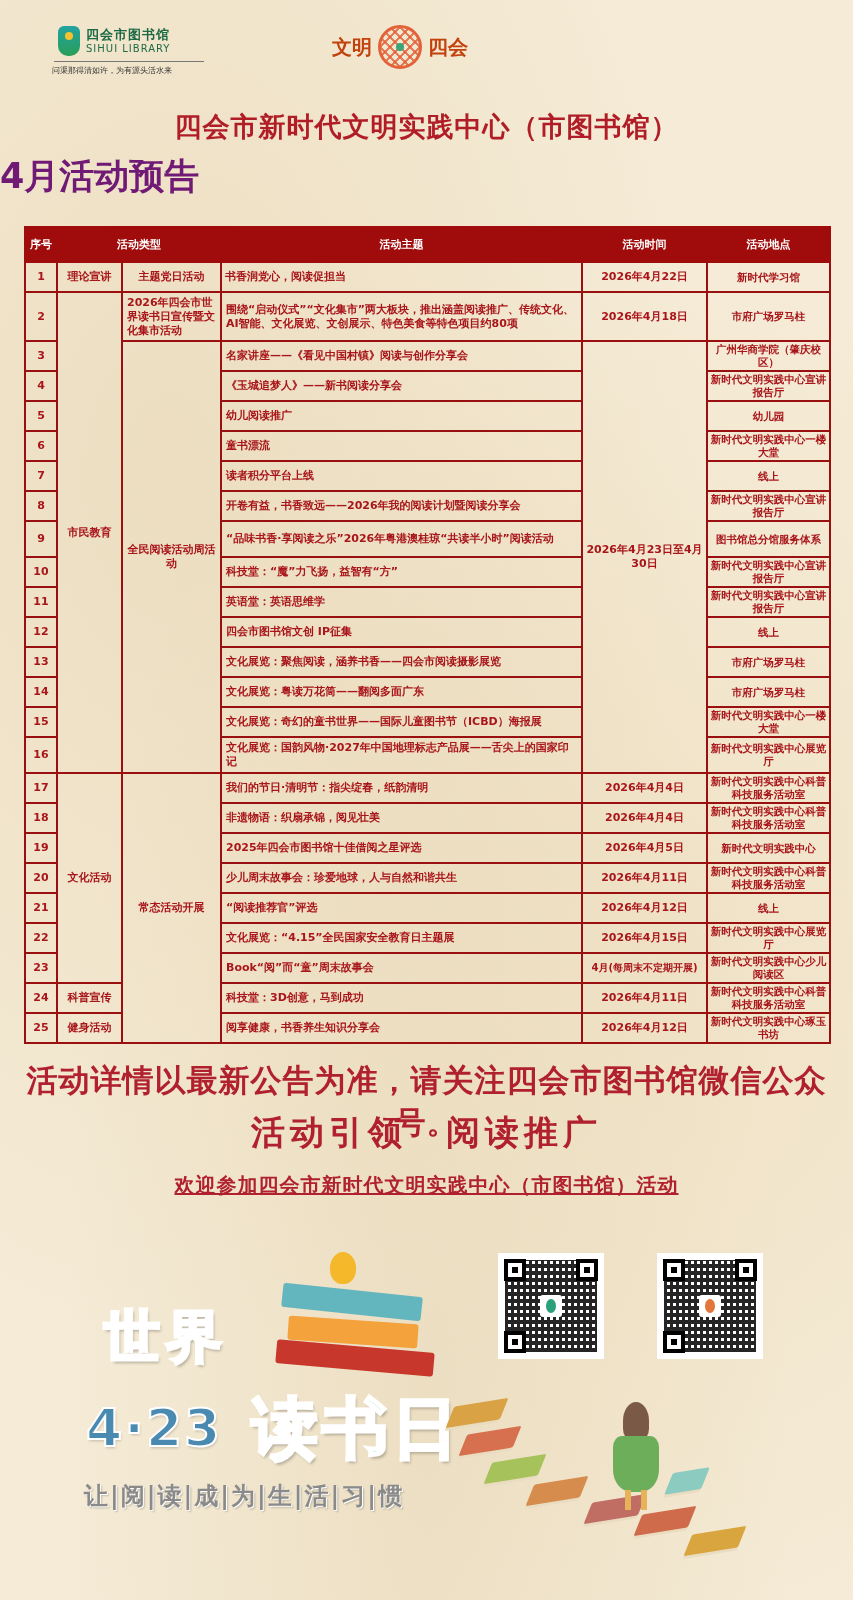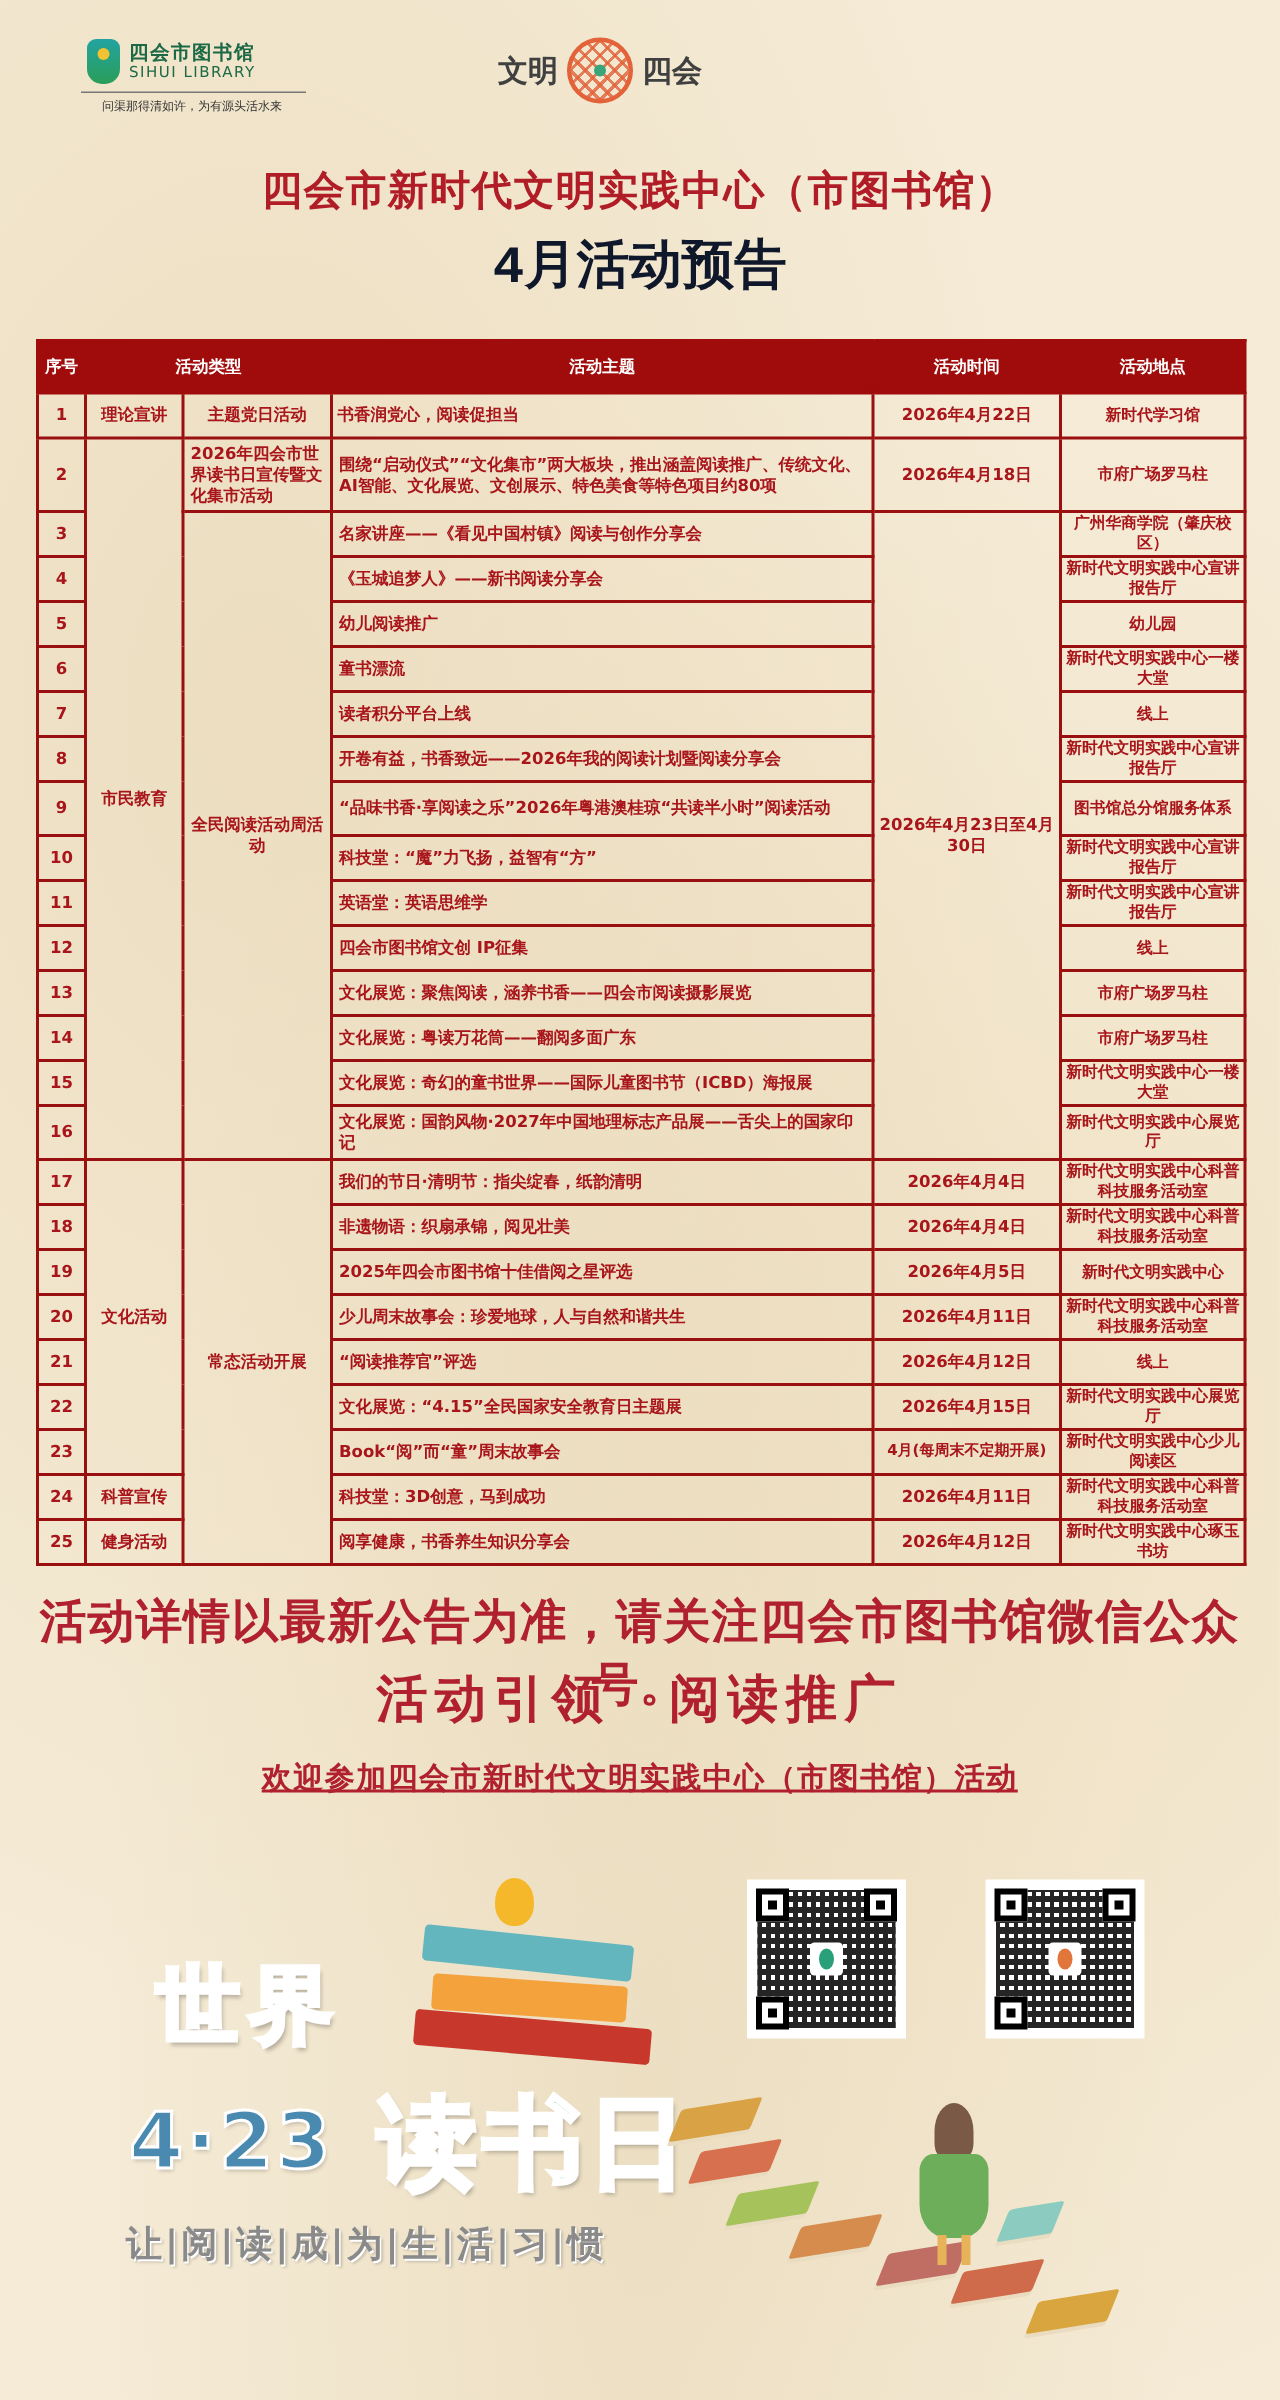--- a/index.html
+++ b/index.html
@@ -13,35 +13,35 @@
       #f5ebd6;
     color:#a8151a;
   }
   .header { position:absolute; top:0; left:0; width:710px; height:90px; }
   .logo-lib { position:absolute; left:52px; top:22px; width:160px; }
   .logo-lib .mark { position:absolute; left:6px; top:4px; width:22px; height:30px; border-radius:6px 6px 10px 10px; background:linear-gradient(#22a3a0,#2a9e58); }
   .logo-lib .mark::after { content:""; position:absolute; left:7px; top:6px; width:8px; height:8px; border-radius:50%; background:#f3c233; }
   .logo-lib .name { position:absolute; left:34px; top:4px; font-size:13px; font-weight:bold; color:#1c6a45; letter-spacing:1px; white-space:nowrap; }
   .logo-lib .en { position:absolute; left:34px; top:21px; font-size:10px; color:#1c6a45; letter-spacing:1px; white-space:nowrap; }
   .logo-lib .rule { position:absolute; left:2px; top:39px; width:150px; height:1px; background:#777; }
-  .logo-lib .motto { position:absolute; left:16px; top:43px; font-size:8px; color:#333; white-space:nowrap; }
+  .logo-lib .motto { position:absolute; left:0px; top:43px; font-size:8px; color:#333; white-space:nowrap; }
   .logo-wm { position:absolute; left:332px; top:22px; height:50px; display:flex; align-items:center; gap:6px; }
-  .logo-wm .txt { font-size:20px; font-weight:bold; color:#404040; }
+  .logo-wm .txt { font-size:20px; font-weight:bold; color:#c2410c; }
   .logo-wm .emblem { width:44px; height:44px; border-radius:50%; border:3px solid #e2623a; box-sizing:border-box; position:relative; background:
       repeating-linear-gradient(45deg, transparent 0 5px, rgba(226,98,58,.8) 5px 7px),
       repeating-linear-gradient(-45deg, transparent 0 5px, rgba(226,98,58,.8) 5px 7px); }
   .logo-wm .emblem::after { content:""; position:absolute; left:15px; top:15px; width:8px; height:8px; border-radius:50%; background:#3aa57a; }
   .logo-yr { position:absolute; left:598px; top:25px; width:200px; height:50px; }
   .logo-yr .c { position:absolute; left:0; top:2px; width:40px; height:40px; border-radius:50%; border:9px solid #3f9b35; border-right-color:transparent; box-sizing:border-box; }
   .logo-yr .b { position:absolute; left:26px; top:16px; width:20px; height:10px; border-bottom:3px solid #2a7fc0; border-radius:0 0 10px 10px; }
   .logo-yr .cn { position:absolute; left:58px; top:0px; font-family:"DejaVu Serif", serif; font-size:26px; font-weight:bold; color:#1d5d2c; letter-spacing:2px; white-space:nowrap; }
   .logo-yr .en { position:absolute; left:58px; top:34px; font-size:11px; color:#2d8a3a; white-space:nowrap; }
 
   .title1 { position:absolute; top:97px; left:0; width:853px; text-align:center; font-size:27px; font-weight:bold; color:#b11d27; letter-spacing:1px;margin-top:12px; }
-  .title2 { position:absolute; top:153px; left:0; width:853px; text-align:center; font-size:35px; font-weight:bold; color:#0f172a;font-family:Liberation Mono, monospace; }
+  .title2 { position:absolute; top:153px; left:0; width:853px; text-align:left; font-size:35px; font-weight:bold; color:#701a75; }
 
   table.sched { position:absolute; left:24px; top:226px; width:805px; border-collapse:collapse; table-layout:fixed; font-size:11px; font-weight:bold; color:#a8151a; }
   table.sched th { background:#a00b0b; color:#fff; height:31px; font-size:11px; border:2px solid #a00b0b; }
   table.sched td { border:2px solid #9a1010; text-align:center; padding:0 3px; line-height:14px; background:rgba(255,255,255,0.0); }
   table.sched td.topic { text-align:left; padding-left:4px; }
   table.sched td.loc { font-size:10.5px; line-height:13px; padding:0 1px; }
   table.sched td.time { font-size:11px; }
   tr.r { height:30px; }
   tr.r2 { height:49px; }
   tr.r9 { height:36px; }

